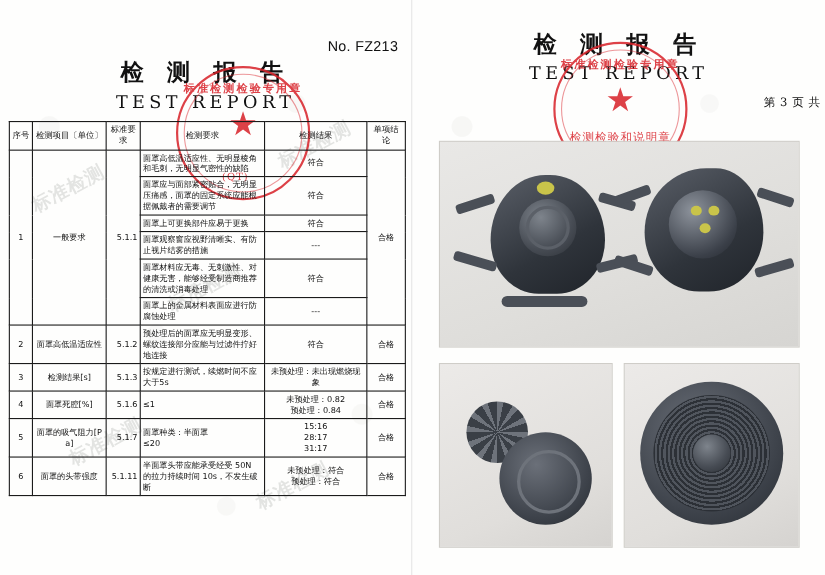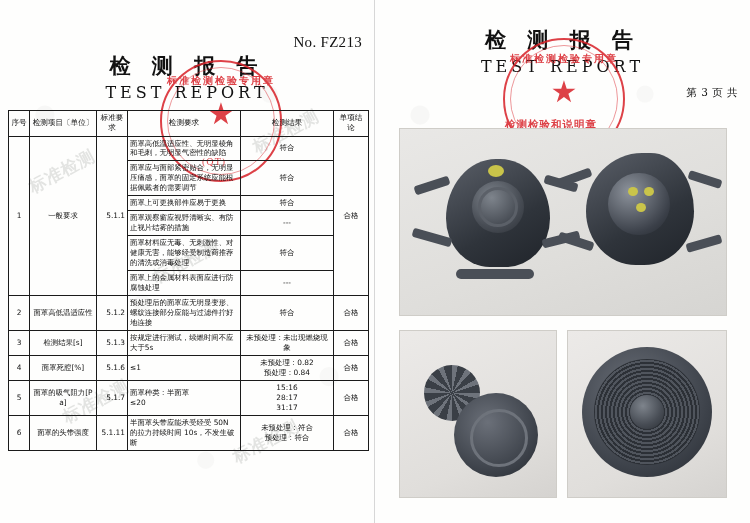--- a/index.html
+++ b/index.html
@@ -31,22 +31,22 @@
   .wm{
     position:absolute;color:rgba(120,125,120,.20);
     font-family:"DejaVu Serif","Liberation Serif",serif;
     font-size:17px;font-weight:bold;letter-spacing:1px;
     transform:rotate(-28deg);pointer-events:none;user-select:none;
   }
 
   
   .doc-no{
     position:absolute;right:12px;top:34px;
-    font-size:15px;color:#111;
-    font-family:Liberation Serif, serif;letter-spacing:.3px;
+    font-size:13px;color:#111;
+    font-family:Liberation Sans, sans-serif;letter-spacing:.3px;
   }
   .title-cn{
     text-align:center;font-family:"DejaVu Serif","Liberation Serif",serif;
     font-size:21px;font-weight:bold;letter-spacing:7px;color:#111;
   }
   .title-en{
     text-align:center;font-family:"DejaVu Serif","Liberation Serif",serif;
     font-size:16px;letter-spacing:4px;color:#111;margin-top:3px;
   }
   .page-no{
@@ -66,22 +66,22 @@
   .seal .star{
     position:absolute;left:50%;top:44%;transform:translate(-50%,-50%);
     color:#d8232a;font-size:30px;line-height:1;
   }
   .seal .arc{
     position:absolute;left:0;right:0;top:12px;text-align:center;
     color:#d8232a;font-size:10px;letter-spacing:2px;font-weight:bold;
     font-family:"DejaVu Serif","Liberation Serif",serif;
   }
   .seal .bot{
-    position:absolute;left:0;right:0;bottom:26px;text-align:left;
-    color:#d8232a;font-size:10.5px;letter-spacing:1px;font-weight:bold;
+    position:absolute;left:0;right:0;bottom:26px;text-align:center;
+    color:#d8232a;font-size:10.5px;letter-spacing:1px;font-weight:normal;
     font-family:"DejaVu Serif","Liberation Serif",serif;
   }
   .seal .sub{
     position:absolute;left:0;right:14px;bottom:13px;text-align:center;
     color:#d8232a;font-size:9px;letter-spacing:1px;
     font-family:"DejaVu Serif","Liberation Serif",serif;
   }
 
   
   table.rep{
@@ -258,21 +258,21 @@
       <div class="speckle"></div>
 
       <div class="wm" style="left:30px;top:150px;">标准检测</div>
       <div class="wm" style="left:180px;top:230px;">标准检测</div>
       <div class="wm" style="left:280px;top:360px;">标准检测</div>
       <div class="wm" style="left:90px;top:420px;">标准检测</div>
 
       <div style="position:absolute;left:0;right:0;top:26px;">
         <div class="title-cn">检 测 报 告</div>
         <div class="title-en">TEST     REPORT</div>
-        <div class="page-no" style="padding-right:12px;margin-top:10px;">第 3 页  共</div>
+        <div class="page-no" style="padding-right:4px;margin-top:10px;">第 3 页  共</div>
       </div>
 
       <div class="seal" style="left:128px;top:38px;">
         <div class="arc">标准检测检验专用章</div>
         <div class="star">★</div>
         <div class="bot">检测检验和说明章</div>
         <div class="sub">(QT)</div>
       </div>
 
       <div class="photo ph-top">

